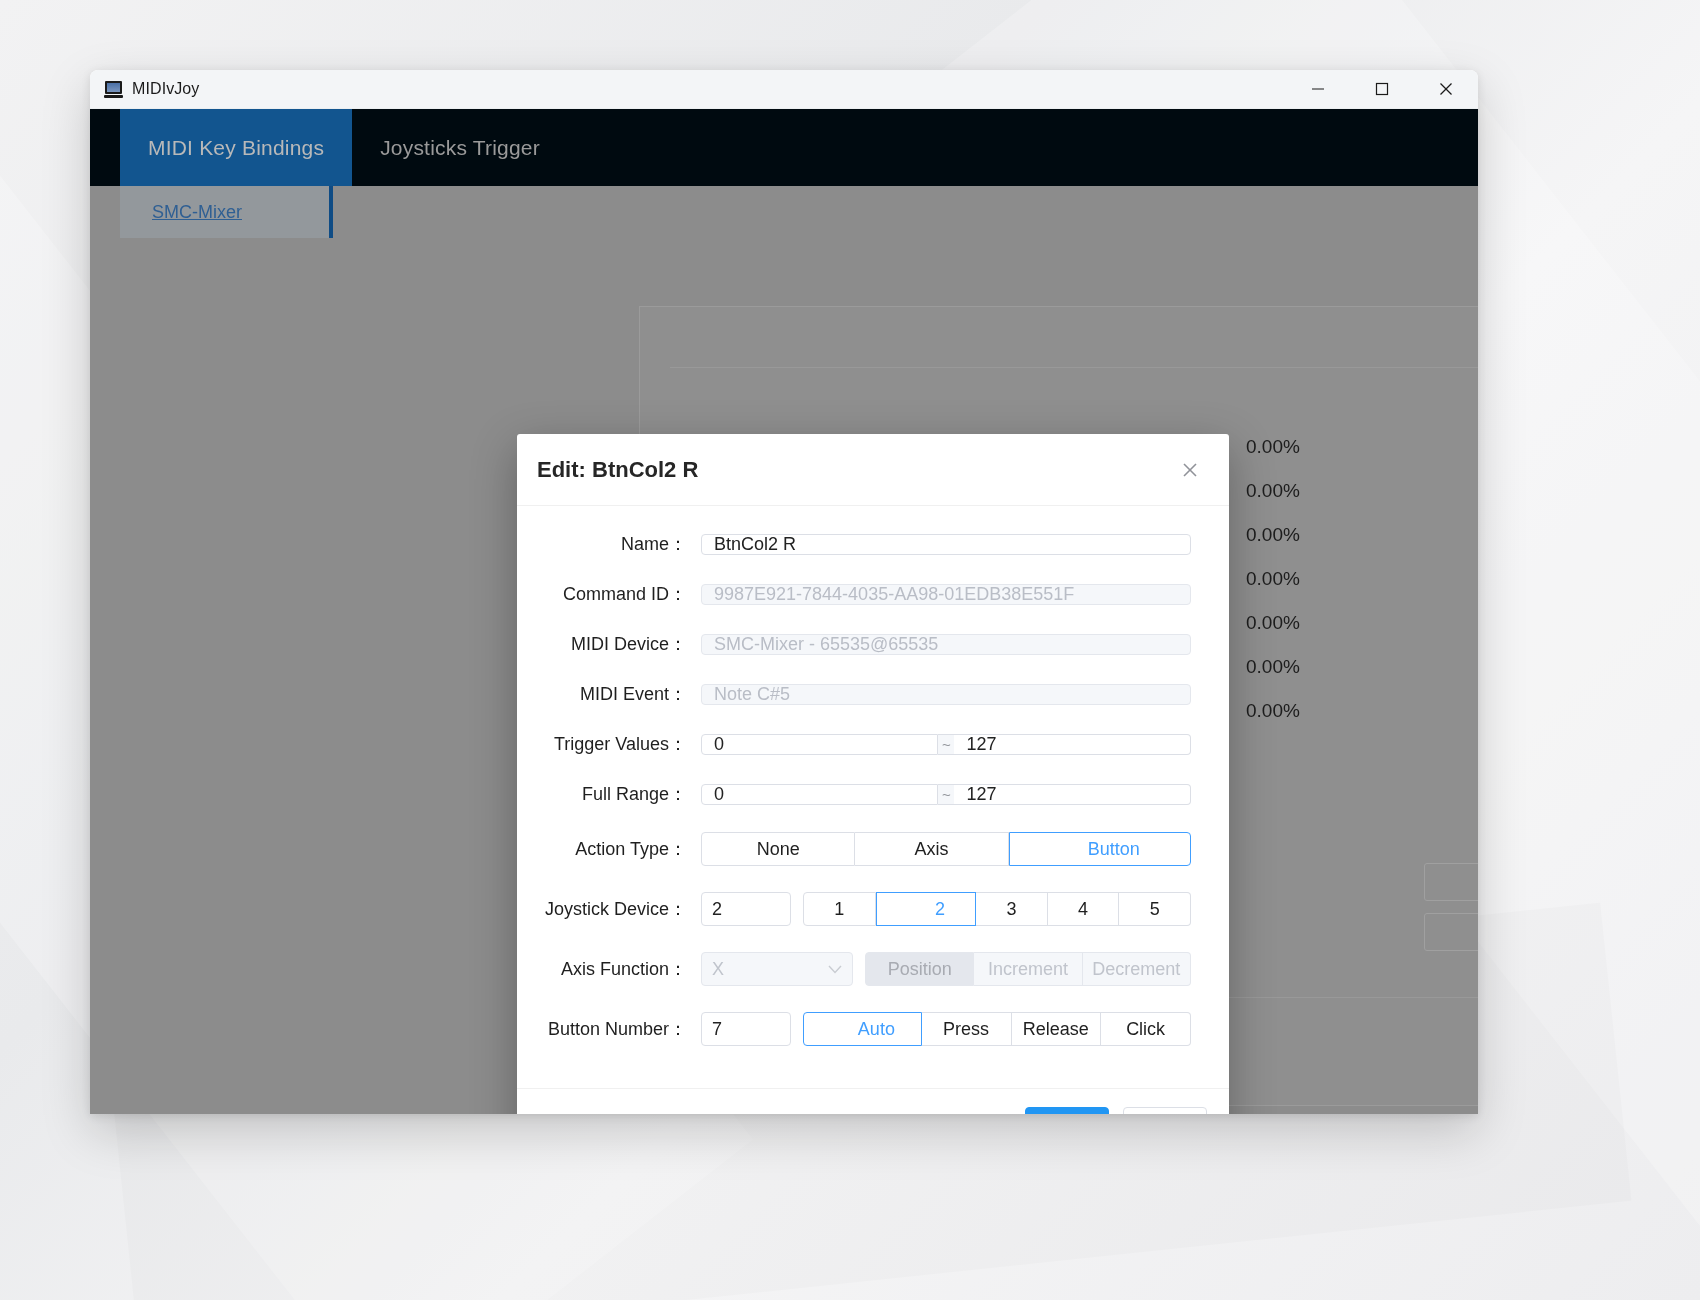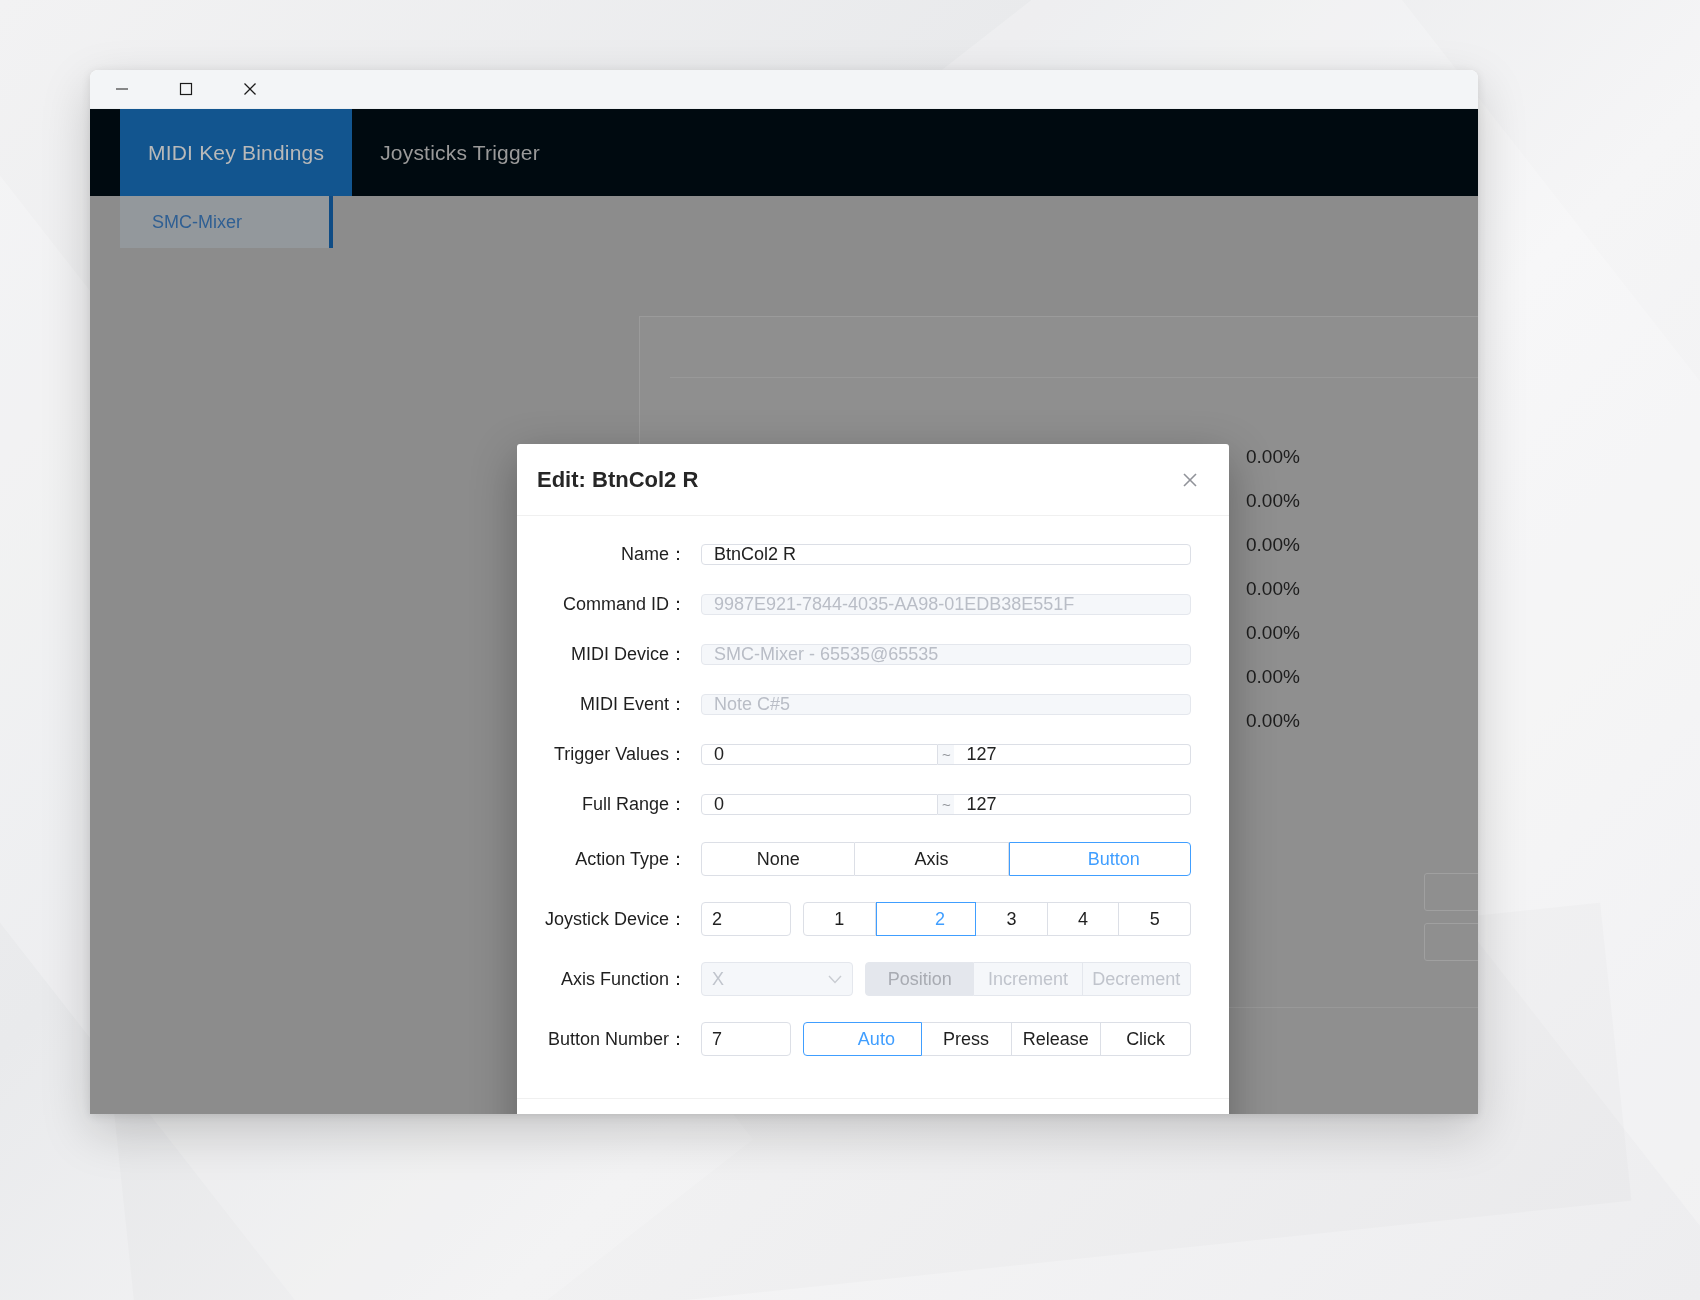--- a/index.html
+++ b/index.html
@@ -53,40 +53,41 @@
   .title-text { font-size: 16px; color: #1b1b1b; letter-spacing: .1px; }
   .win-btns { display: flex; height: 39px; }
   .win-btn {
     width: 64px; height: 39px; display: flex; align-items: center; justify-content: center;
     color: #1b1b1b;
   }
   .win-btn svg { display: block; }
 
   
   .tabstrip {
-    height: 87px; background: #000a10; display: flex; align-items: stretch;
+    height: 77px; background: #000a10; display: flex; align-items: stretch;
   }
   .tabstrip .lead { width: 30px; }
   .tab {
     display: flex; align-items: center; padding: 0 28px;
     font-size: 21px; color: #9a9a9a; letter-spacing: .2px;
   }
   .tab.active { background: #12558f; color: #b9b9b9; }
 
   
   .app-body {
     position: relative; height: 928px; background: #8c8c8c;
     display: flex;
   }
   .sidebar { width: 243px; background: #8c8c8c; padding-top: 0; }
   .side-item {
     height: 52px; margin-left: 30px; width: 213px;
     display: flex; align-items: center; padding-left: 32px;
     font-size: 18px; color: #2f5f93; background: #93989c;
     border-right: 4px solid #0f4c85;
+    text-decoration: underline;
   }
   .content { flex: 1; position: relative; padding: 28px 20px 0 32px; }
   .panel {
     position: absolute; left: 306px; top: 120px; width: 1060px; height: 800px;
     background: #8f8f8f; border: 1px solid #9b9b9b;
   }
   .panel-inner { position: relative; width: 100%; height: 100%; padding: 26px 34px; }
   .rowlist { position: absolute; left: 30px; top: 118px; width: 990px; }
   .meter-row {
     display: flex; align-items: center; height: 44px; gap: 18px;
@@ -189,20 +190,27 @@
 </head>
 <body>
 
 <div class="desk-streak ds1"></div>
 <div class="desk-streak ds2"></div>
 <div class="desk-streak ds3"></div>
 
 <div class="window">
 
   <div class="titlebar">
+    <div class="title-left">
+      <span class="app-icon">
+        <span class="scr"></span>
+          <span class="base"></span>
+      </span>
+      <span class="title-text">MIDIvJoy</span>
+    </div>
     <div class="win-btns">
       <div class="win-btn">
         <svg width="14" height="14" viewBox="0 0 14 14">
             <line x1="1" y1="7" x2="13" y2="7" stroke="currentColor" stroke-width="1.2"></line>
           </svg>
       </div>
       <div class="win-btn">
         <svg width="14" height="14" viewBox="0 0 14 14">
             <rect x="1.5" y="1.5" width="11" height="11" fill="none" stroke="currentColor" stroke-width="1.2"></rect>
           </svg>

